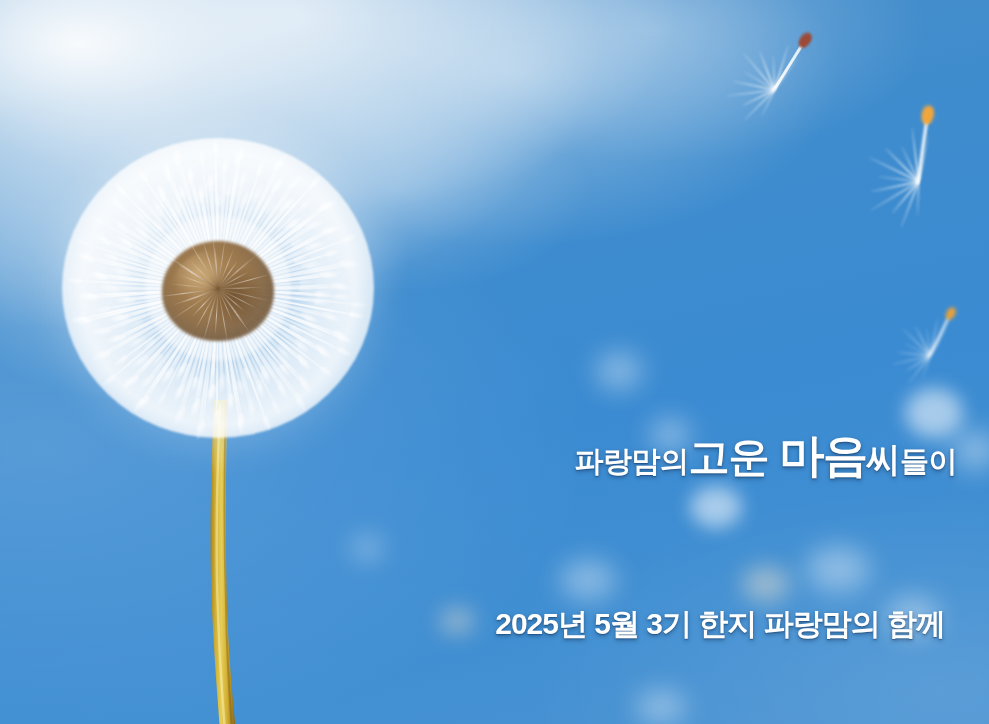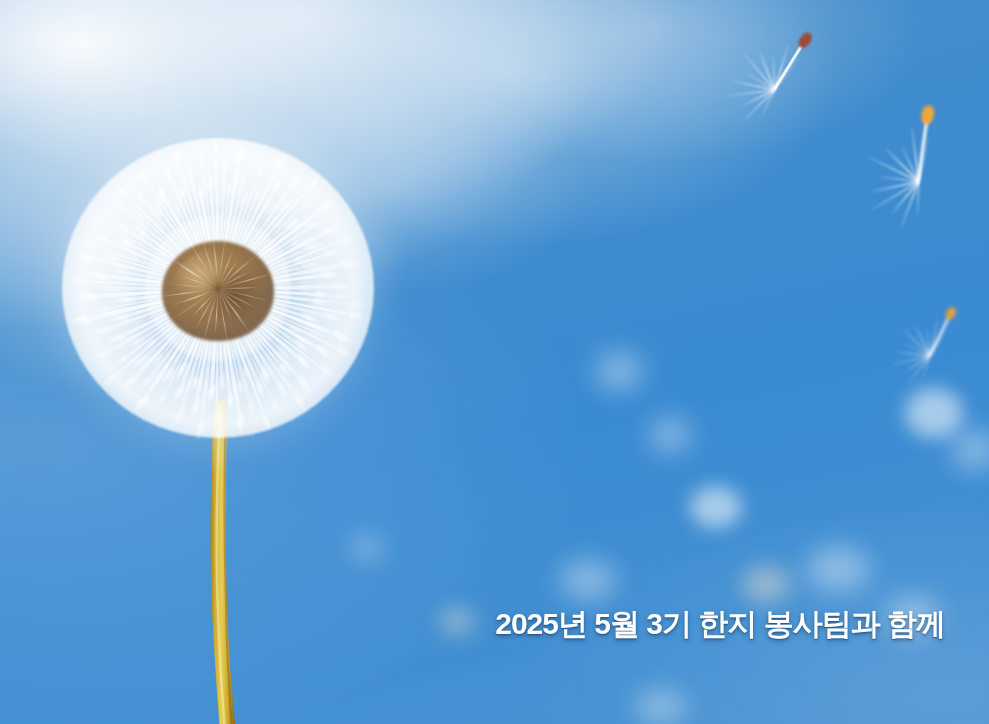--- a/index.html
+++ b/index.html
@@ -475,17 +475,20 @@
         <s style="width:34px;transform:rotate(305.5deg);opacity:0.73"></s>
         <s style="width:53px;transform:rotate(319.1deg);opacity:0.39"></s>
         <s style="width:44px;transform:rotate(317.6deg);opacity:0.50"></s>
         <s style="width:35px;transform:rotate(331.2deg);opacity:0.61"></s>
         <s style="width:54px;transform:rotate(344.8deg);opacity:0.72"></s>
         <s style="width:45px;transform:rotate(358.4deg);opacity:0.38"></s>
       </div>
   </div>
 
   <div class="copy">
+    <div class="line line1">
+      <span class="sm">파랑맘의</span><span class="lg">고운</span><span class="xl"> 마음</span><span class="md">씨</span><span class="sm">들이</span>
+    </div>
   </div>
 
-  <div class="credit">2025년 5월 3기 한지 봉사팀과 함께</div>
+  <div class="credit">2025년 5월 3기 한지 파랑맘의 함께</div>
 
 </div>
 
 </body></html>

